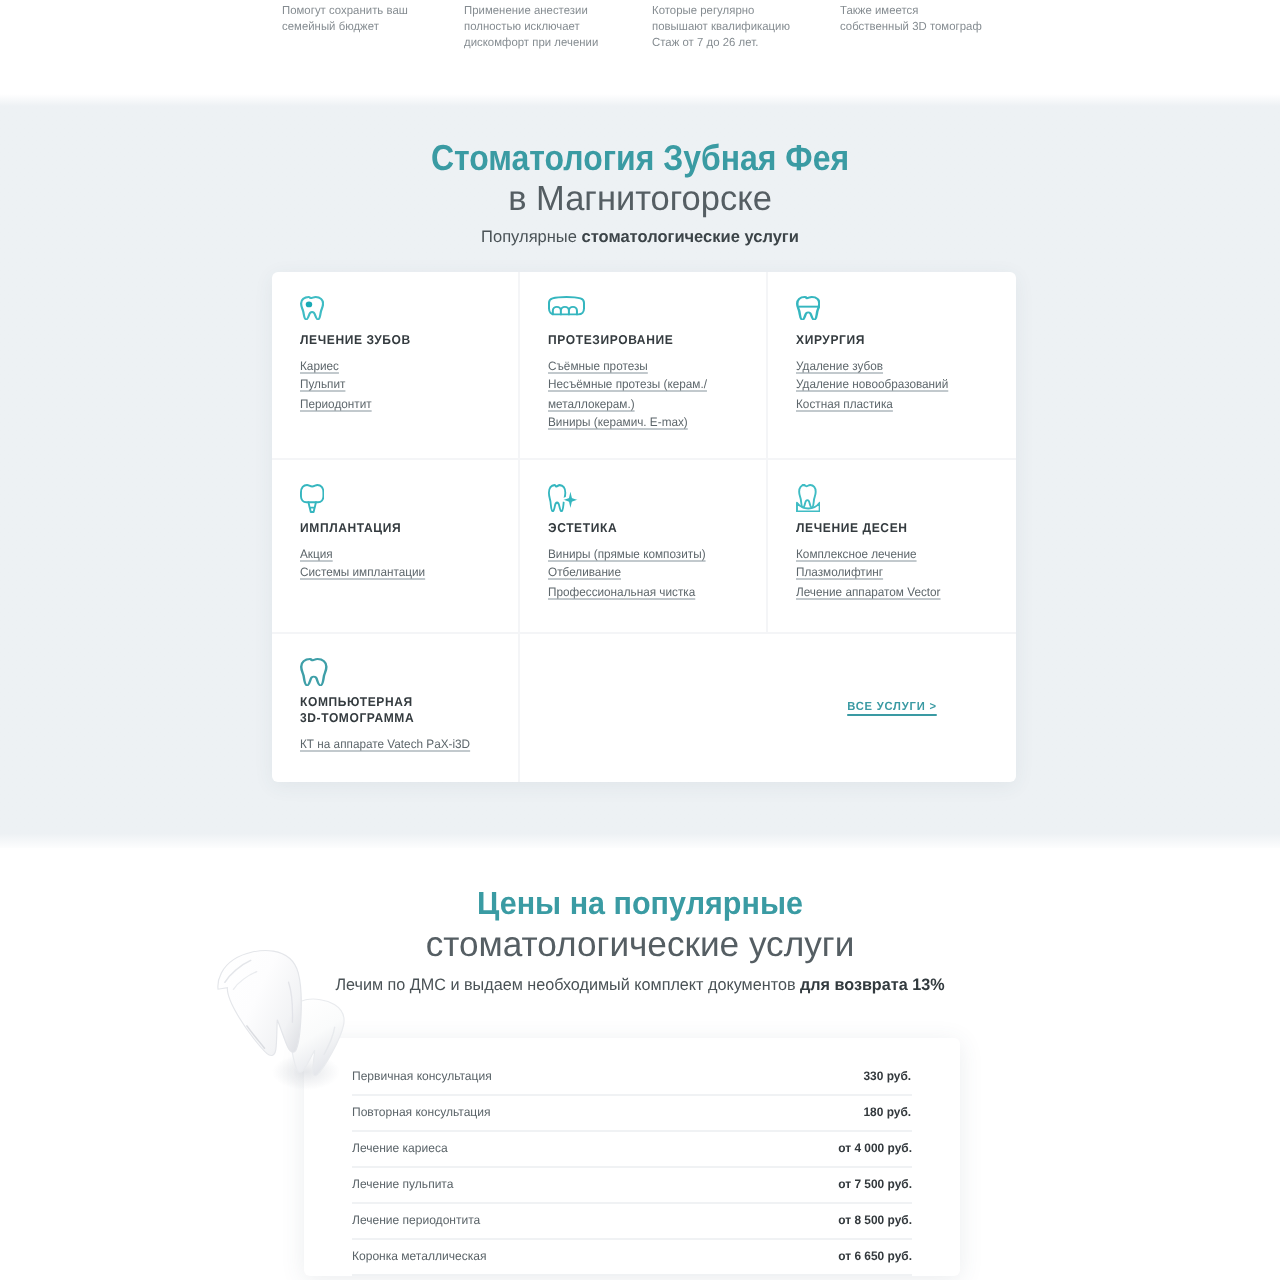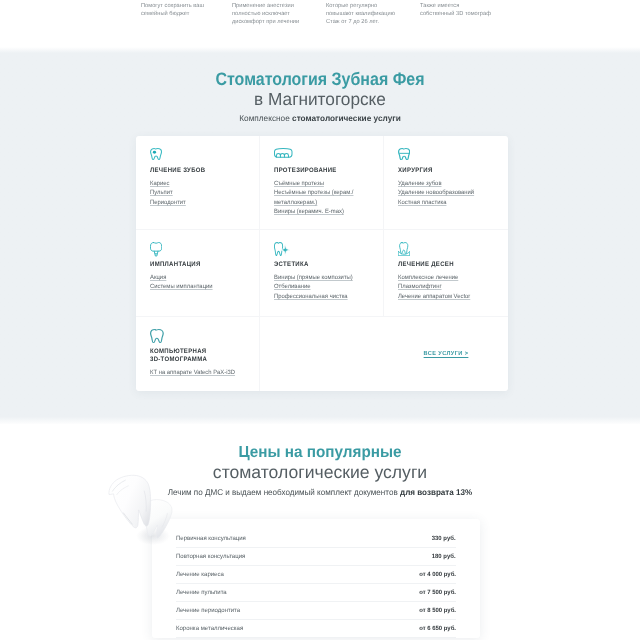--- a/index.html
+++ b/index.html
@@ -115,21 +115,21 @@
     <div class="adv adv-1">Применение анестезии полностью исключает дискомфорт при лечении</div>
     <div class="adv adv-2">Которые регулярно повышают квалификацию Стаж от 7 до 26 лет.</div>
     <div class="adv adv-3">Также имеется собственный 3D томограф</div>
   </div>
 
   <div class="band-services"></div>
 
   <div class="sv-title">Стоматология Зубная Фея</div>
   <div class="sv-sub">в Магнитогорске</div>
   <div class="sv-kicker">
-    <span>Комплексное </span><b>стоматологические услуги</b>
+    <span>Популярные </span><b>стоматологические услуги</b>
   </div>
 
   <div class="card" id="services-card">
       <div class="cell b-r b-b">
         <div class="cell-ico">
           <svg width="11.5" height="12.2" viewBox="0.25 0.35 17.8 21.3" preserveAspectRatio="none" fill="none" stroke="#3fbcc4" stroke-width="1.7" stroke-linejoin="round" stroke-linecap="round">
             <path d="M7 1.2C3.6 1.2 1.1 3.6 1.1 6.9c0 2.7 1 4.4 1.6 6.7.6 2.4.6 7.2 2.4 7.2 1.7 0 1.9-4.6 3.1-5.8.8-.8 2-.8 2.8 0 1.2 1.2 1.4 5.8 3.1 5.8 1.8 0 1.8-4.8 2.4-7.2.6-2.3 1.6-4 1.6-6.7 0-3.3-2.3-5.7-5.7-5.7-1.7 0-2.7 1-3.9 1S8.7 1.2 7 1.2z"></path>
             <circle cx="7.2" cy="7.7" r="2.5" fill="#19aab5" stroke="none"></circle>
           </svg>
         </div>

